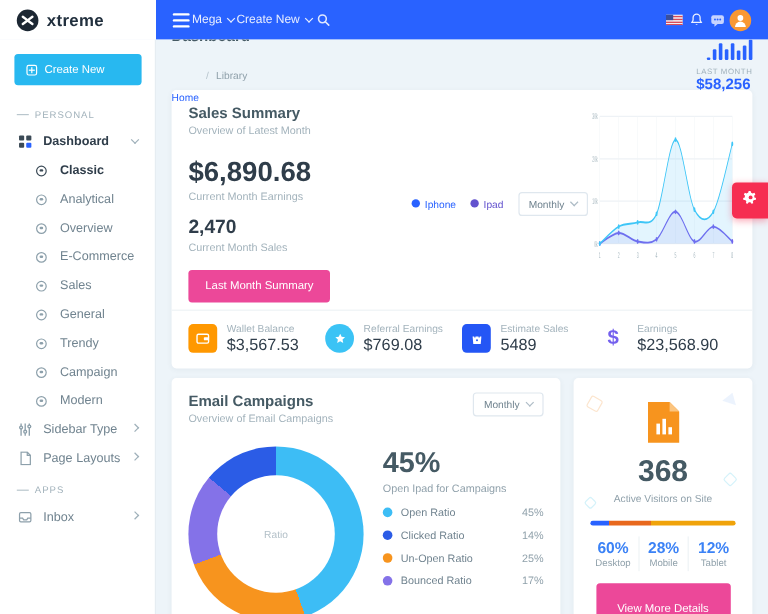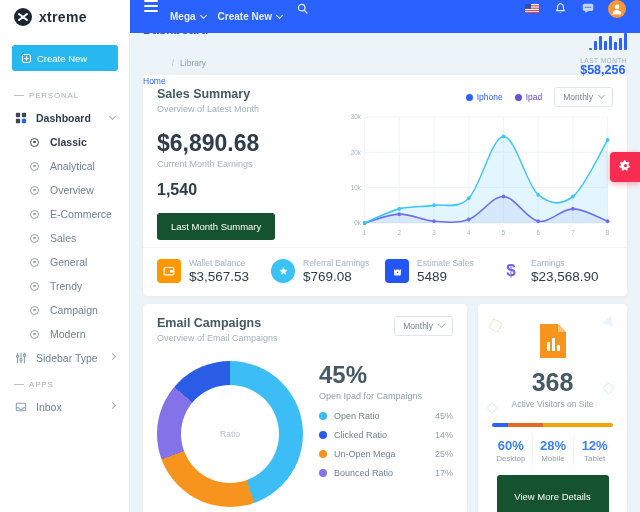--- a/index.html
+++ b/index.html
@@ -6,21 +6,21 @@
   html,body { width:640px; height:512px; overflow:hidden; background:#edf4f9;
     font-family:"Liberation Sans", sans-serif; }
   .app { display:grid; grid-template-columns:130px 510px; grid-template-rows:33px 479px;
     width:640px; height:512px; }
 
   
   .logo-cell { background:#fff; display:flex; align-items:center; padding-left:14px; gap:7px; }
   .logo-mark { width:18px; height:18px; border-radius:50%; background:#1c2733; position:relative; flex:0 0 auto;}
   .logo-mark svg{ position:absolute; inset:0; }
   .logo-text { font-size:14px; font-weight:bold; color:#22303e; letter-spacing:.3px; }
-  .topnav { background:#2962ff; display:flex; padding:0 14px; gap:12px; color:#fff;font-weight:bold; }
+  .topnav { background:#2962ff; display:flex; align-items:center; padding:0 14px; gap:2px; color:#fff; }
   .hamburger { display:flex; flex-direction:column; gap:3px; cursor:pointer; }
   .hamburger span{ width:14px; height:2px; background:#fff; border-radius:1px; }
   .nav-item { font-size:10px; color:#e8eeff; display:flex; align-items:center; gap:5px; cursor:pointer; }
   .chev { width:5px; height:5px; border-right:1.4px solid currentColor; border-bottom:1.4px solid currentColor;
     transform:rotate(45deg); display:inline-block; margin-top:-3px; }
   .chev.right { transform:rotate(-45deg); }
   .topnav .spacer { flex:1; }
   .top-icon { width:16px; height:16px; display:flex; align-items:center; justify-content:center; cursor:pointer; }
   .avatar-sm { width:18px; height:18px; border-radius:50%; background:#f89834; display:flex; align-items:center; justify-content:center; }
 
@@ -72,23 +72,23 @@
   .card { background:#fff; border-radius:4px; box-shadow:0 1px 4px rgba(60,80,100,.06); }
 
   
   .card-sales { margin-bottom:8px; }
   .sales-top { display:grid; grid-template-columns:186px 1fr; padding:12px 14px 6px; }
   .card-title { font-size:12.5px; font-weight:bold; color:#455a64; }
   .card-sub { font-size:9px; color:#a3b3bc; margin-top:3px; }
   .big-earn { font-size:23px; font-weight:bold; color:#2f3d4a; margin-top:16px; }
   .big-earn-label { font-size:9px; color:#a3b3bc; margin-top:2px; }
   .big-sales { font-size:16px; font-weight:bold; color:#2f3d4a; margin-top:12px; }
-  .btn-primary { background:#14532d; color:#fff; border:none; border-radius:3px; font-size:9.5px;
+  .btn-primary { background:#ec4899; color:#fff; border:none; border-radius:3px; font-size:9.5px;
     padding:8px 14px; margin-top:14px; cursor:pointer; font-family:inherit; }
-  .chart-zone { display:flex; flex-direction:column;justify-content:center; }
+  .chart-zone { display:flex; flex-direction:row;justify-content:center; }
   .chart-legend-row { display:flex; justify-content:flex-end; align-items:center; gap:12px; }
   .lg-item { display:flex; align-items:center; gap:4px; font-size:8.5px; cursor:default;}
   .lg-dot { width:7px; height:7px; border-radius:50%; }
   .select-box { border:1px solid #dfe7ee; border-radius:3px; padding:4px 8px; font-size:8.5px; color:#70838f;
     display:flex; align-items:center; gap:6px; cursor:pointer; background:#fff;}
   .select-box .chev{ border-color:#aebcc6; }
   .sales-chart { width:100%; height:132px; margin-top:2px; }
   .stats-row { display:grid; grid-template-columns:1fr 1fr 1fr 1fr; border-top:1px solid #eef3f6; padding:10px 14px 12px; }
   .stat { display:flex; align-items:center; gap:8px; }
   .stat-icon { width:24px; height:24px; border-radius:4px; display:flex; align-items:center; justify-content:center; flex:0 0 auto;}
@@ -286,20 +286,30 @@
               <line x1="7" y1="1" x2="7" y2="13"></line>
               <line x1="11" y1="1" x2="11" y2="13"></line>
               <circle cx="3" cy="5" r="1.4" fill="#fff"></circle>
               <circle cx="7" cy="9" r="1.4" fill="#fff"></circle>
               <circle cx="11" cy="4" r="1.4" fill="#fff"></circle>
             </svg>
           </span>
           <span class="mi-label">Sidebar Type</span>
           <span class="chev right"></span>
         </div>
+        <div class="menu-item">
+          <span class="mi-icon">
+            <svg viewBox="0 0 14 14" width="12" height="12">
+              <path d="M3 1h6l3 3v9H3z" fill="none" stroke="#8da0ab" stroke-width="1.2"></path>
+              <path d="M9 1v3h3" fill="none" stroke="#8da0ab" stroke-width="1.2"></path>
+            </svg>
+          </span>
+          <span class="mi-label">Page Layouts</span>
+          <span class="chev right"></span>
+        </div>
         <div class="menu-section">APPS</div>
         <div class="menu-item">
           <span class="mi-icon">
             <svg viewBox="0 0 14 14" width="12" height="12">
               <rect x="1.5" y="2.5" width="11" height="9" rx="1.3" fill="none" stroke="#8da0ab" stroke-width="1.2"></rect>
               <path d="M1.5 8h3l1 1.6h3L9.5 8h3" fill="none" stroke="#8da0ab" stroke-width="1.2"></path>
             </svg>
           </span>
           <span class="mi-label">Inbox</span>
           <span class="chev right"></span>
@@ -337,21 +347,22 @@
 
     <div class="content">
 
       <div class="card card-sales">
         <div class="sales-top">
           <div>
             <div class="card-title">Sales Summary</div>
             <div class="card-sub">Overview of Latest Month</div>
             <div class="big-earn">$6,890.68</div>
             <div class="big-earn-label">Current Month Earnings</div>
-            <div class="big-sales">1,540</div>
+            <div class="big-sales">2,470</div>
+            <div class="big-earn-label">Current Month Sales</div>
             <button class="btn-primary">Last Month Summary</button>
           </div>
           <div class="chart-zone">
             <div class="chart-legend-row">
               <span class="lg-item" style="color:#2962ff;">
                 <span class="lg-dot" style="background: rgb(41, 98, 255);"></span>
                 <span>Iphone</span>
               </span>
               <span class="lg-item" style="color:#6352ce;">
                 <span class="lg-dot" style="background: rgb(99, 82, 206);"></span>
@@ -487,21 +498,21 @@
                   <span class="ratio-label">Open Ratio</span>
                   <span class="ratio-val">45%</span>
                 </div>
                 <div class="ratio-row">
                   <span class="lg-dot" style="background: rgb(43, 92, 230);"></span>
                   <span class="ratio-label">Clicked Ratio</span>
                   <span class="ratio-val">14%</span>
                 </div>
                 <div class="ratio-row">
                   <span class="lg-dot" style="background: rgb(247, 148, 30);"></span>
-                  <span class="ratio-label">Un-Open Mega</span>
+                  <span class="ratio-label">Un-Open Ratio</span>
                   <span class="ratio-val">25%</span>
                 </div>
                 <div class="ratio-row">
                   <span class="lg-dot" style="background: rgb(132, 114, 232);"></span>
                   <span class="ratio-label">Bounced Ratio</span>
                   <span class="ratio-val">17%</span>
                 </div>
               </div>
             </div>
           </div>

